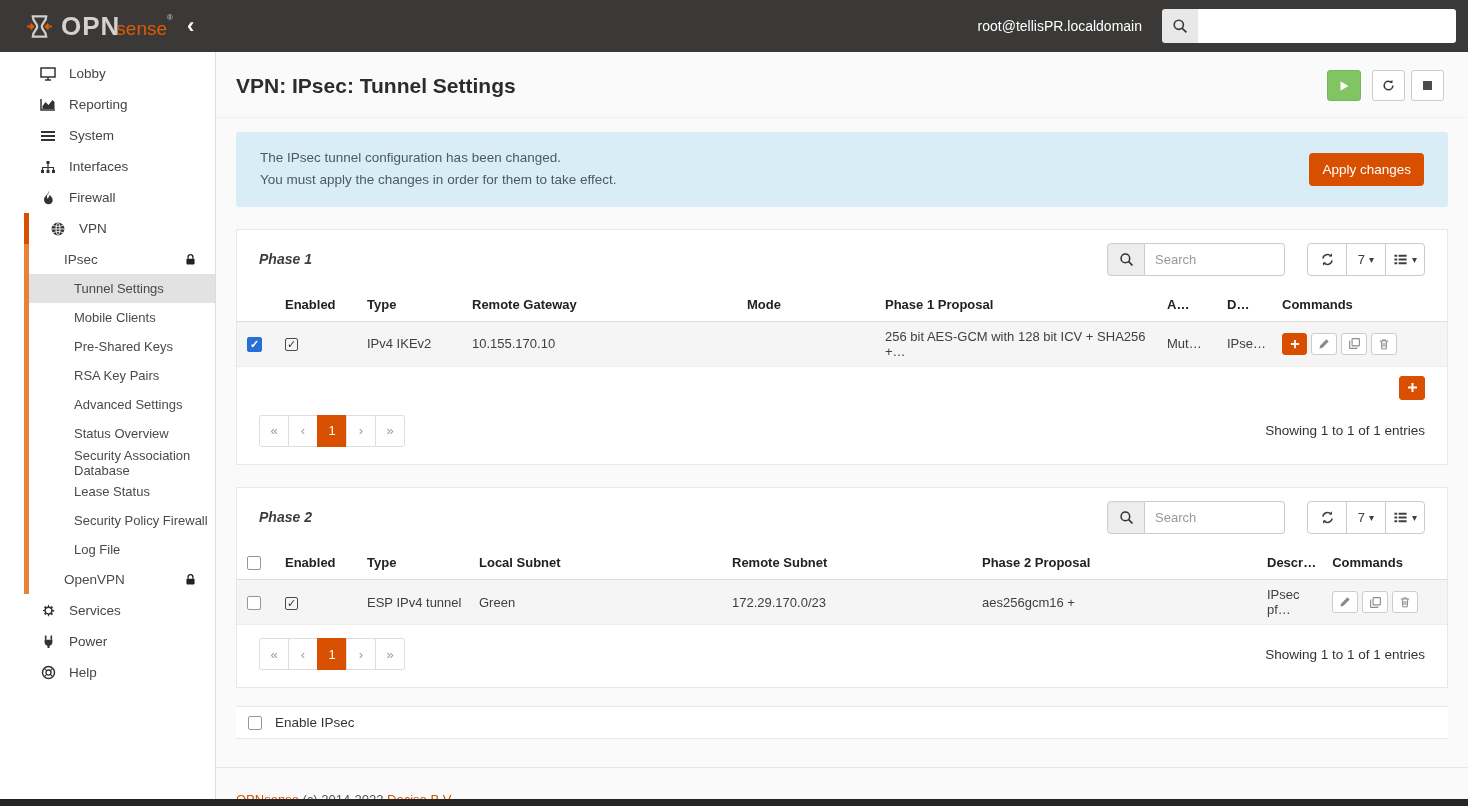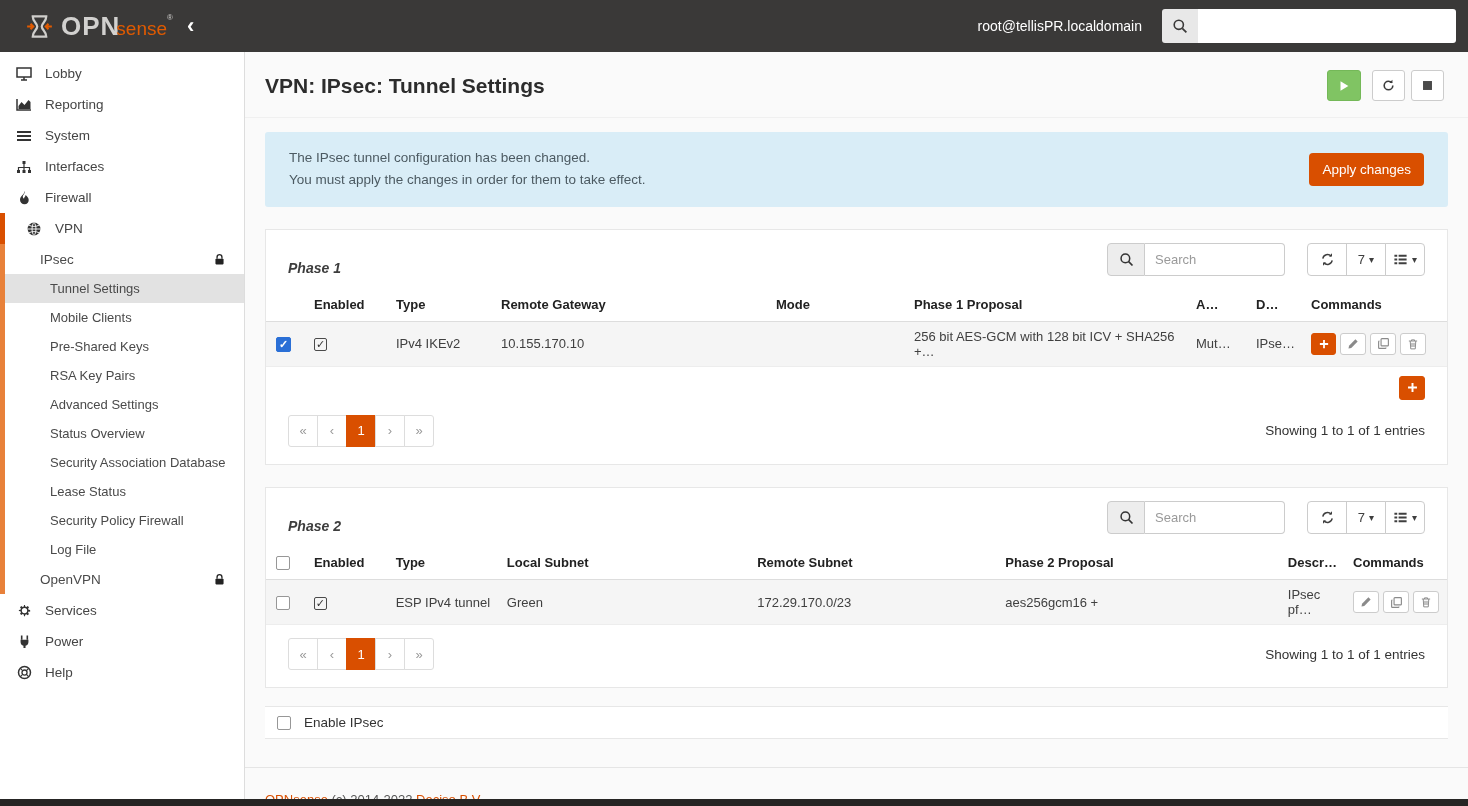--- a/index.html
+++ b/index.html
@@ -14,21 +14,21 @@
   .brand-reg { color:#d2d1cf; font-size:8px; vertical-align:top; }
   .collapse-btn { color:#fff; font-size:22px; font-weight:700; margin-left:6px; cursor:pointer; line-height:1; }
   .nav-right { margin-left:auto; display:flex; align-items:center; gap:20px; padding-right:12px; }
   .nav-user { color:#fff; font-size:14px; }
   .nav-search { display:flex; height:34px; border-radius:3px; overflow:hidden; }
   .nav-search .addon { width:36px; background:#e8e8e8; display:flex; align-items:center; justify-content:center; color:#3a3938; }
   .nav-search input { width:258px; border:none; outline:none; background:#fff; padding:0 10px; font-size:13.5px; font-family:inherit; }
 
   
   .body { display:flex; height:747px; }
-  .sidebar { width:245px; background:#fff; border-right:1px solid #ddd; padding-top:6px; flex-shrink:0; }
+  .sidebar { width:216px; background:#fff; border-right:1px solid #ddd; padding-top:6px; flex-shrink:0;padding-left:24px; }
   .main { flex:1; background:#fafafa; overflow:hidden; }
 
   
   .side-item { height:31px; display:flex; align-items:center; gap:12px; padding-left:15px;
     color:#454545; cursor:pointer; }
   .side-item .sicon { width:18px; display:flex; justify-content:center; color:#333; }
   .vpn-active { border-left:5px solid #d94f00; padding-left:10px; }
   .vpn-branch { border-left:5px solid #e8813a; }
   .side-sub { height:30px; display:flex; align-items:center; padding-left:40px; color:#4a4a4a; cursor:pointer; }
   .side-sub .lock { margin-left:auto; margin-right:18px; color:#222; display:flex; }
@@ -47,21 +47,21 @@
 
   
   .alert { margin:14px 20px 0 20px; background:#d9edf7; border-radius:3px; padding:15px 24px;
     display:flex; align-items:center; }
   .alert-text { font-size:13.5px; color:#4c5a62; line-height:1.65; }
   .btn-apply { margin-left:auto; margin-right:0; background:#d94f00; color:#fff; border:none; border-radius:4px;
     padding:9px 13px; font-size:13.5px; font-family:inherit; cursor:pointer; }
 
   
   .panel { margin:22px 20px 0 20px; background:#fff; border:1px solid #e7e7e7; }
-  .panel-head { display:flex; align-items:flex-end; padding:13px 22px 12px 22px; }
+  .panel-head { display:flex; align-items:center; padding:13px 22px 12px 22px; }
   .panel-title { font-style:italic; font-weight:700; font-size:14px; color:#3d3d3d; }
   .panel-tools { margin-left:auto; display:flex; gap:22px; align-items:center; }
   .search-group { display:flex; }
   .search-group .addon { width:38px; height:33px; background:#ededed; border:1px solid #ccc;
     border-radius:4px 0 0 4px; display:flex; align-items:center; justify-content:center; color:#333; }
   .search-group input { width:140px; height:33px; border:1px solid #ccc; border-left:none;
     border-radius:0 4px 4px 0; padding:0 10px; font-size:13px; font-family:inherit; outline:none; color:#c2410c; }
   .search-group input::placeholder { color:#9a9a9a; }
   .tool-group { display:flex; }
   .tbtn { min-width:40px; height:33px; background:#fff; border:1px solid #ccc; margin-left:-1px;

